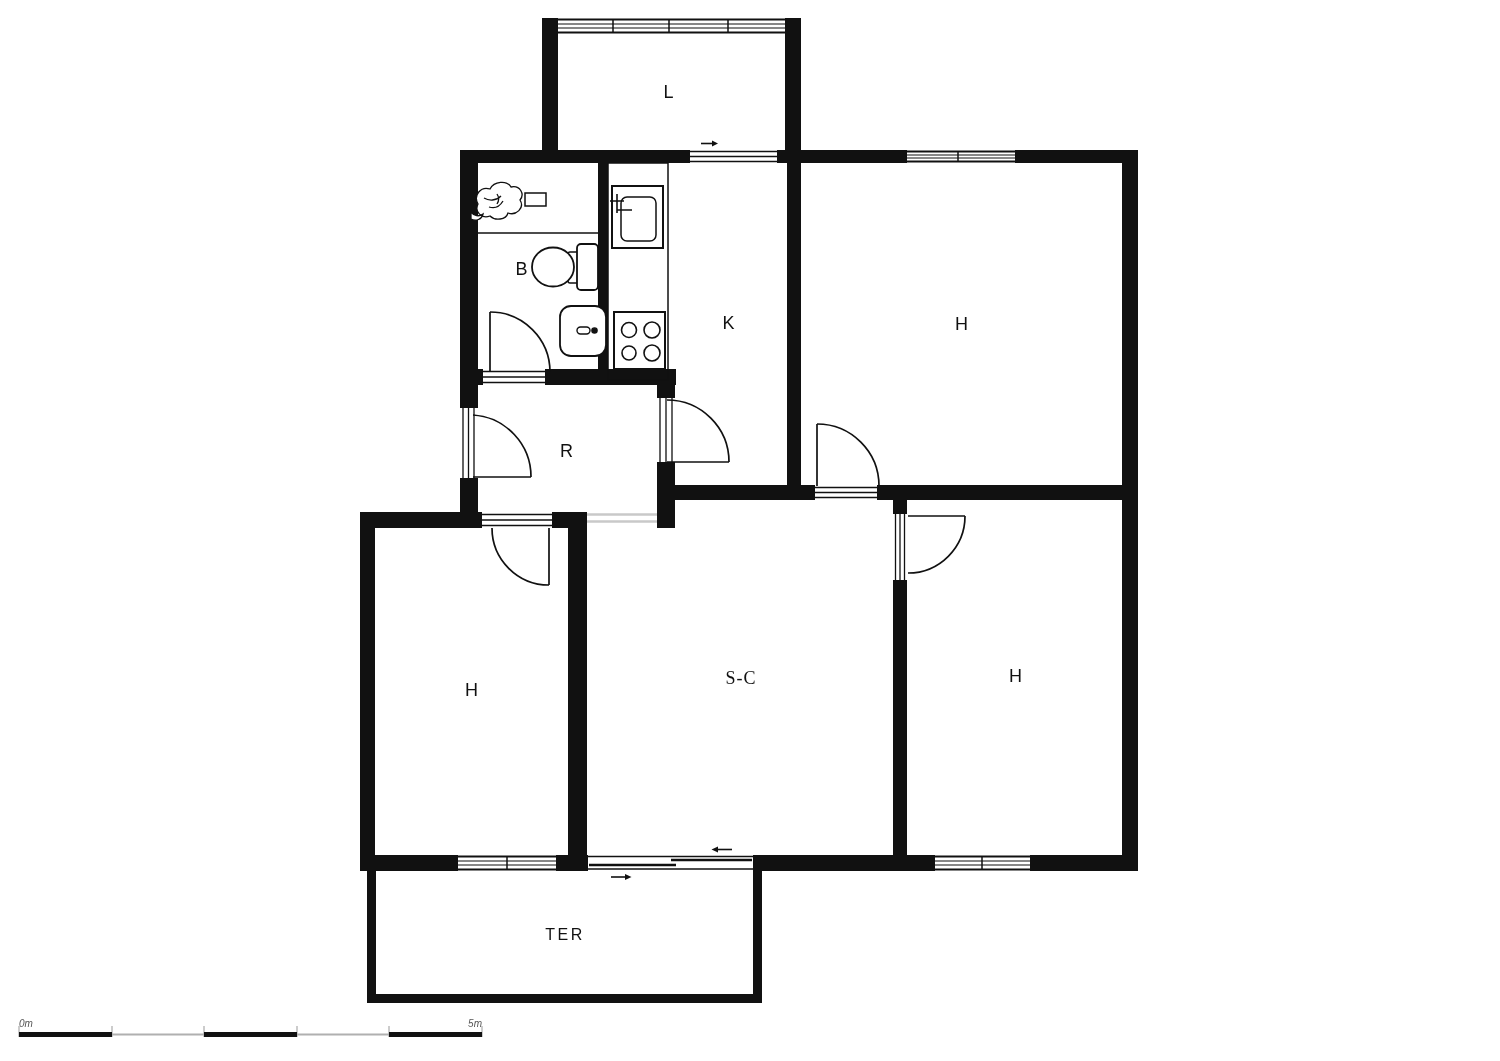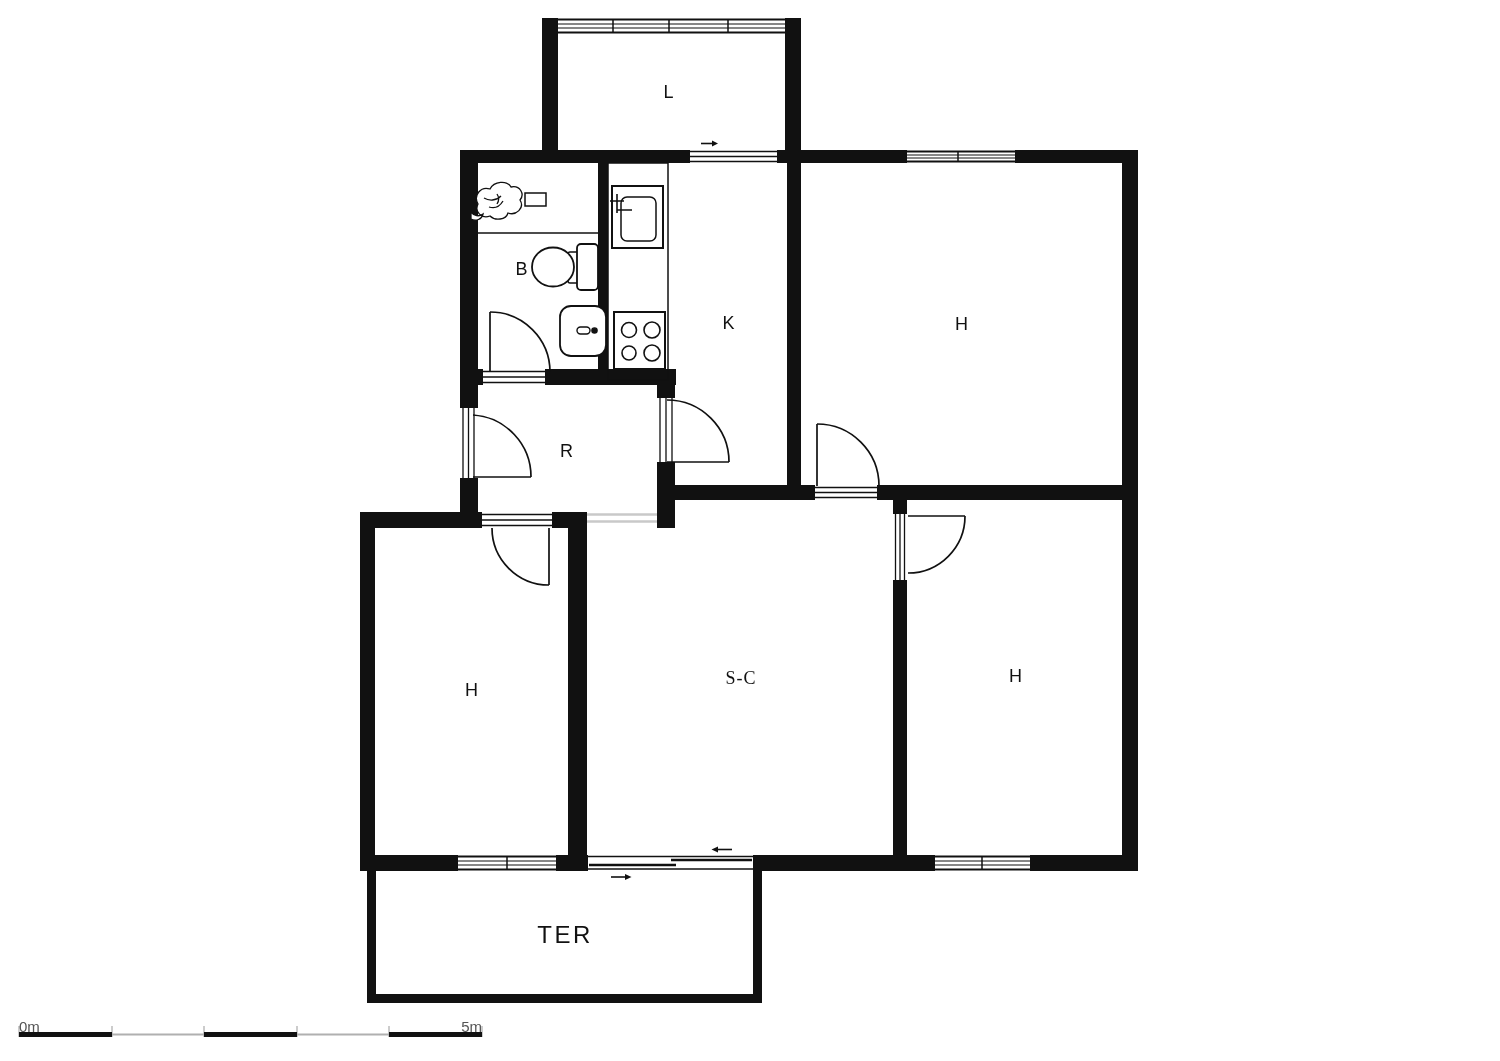--- a/index.html
+++ b/index.html
@@ -6,23 +6,23 @@
   .plan{
     position:relative;width:1500px;height:1061px;background:#fff;
     font-family:"Liberation Sans", sans-serif;overflow:hidden;
   }
   .plan-svg{position:absolute;left:0;top:0;color:var(--wall,#111);}
   .room-label{
     position:absolute;transform:translate(-50%,-50%);
     font-size:18px;letter-spacing:1px;color:var(--wall,#1a1a1a);
     white-space:nowrap;user-select:none;
   }
-  .room-label.big{font-size:24px;letter-spacing:2.5px;}
+  .room-label.big{font-size:16px;letter-spacing:2.5px;}
   .scale-label{
-    position:absolute;font-size:15px;color:#555;user-select:none;
+    position:absolute;font-size:10px;color:#555;user-select:none;font-style:italic;
   }
 </style>
 </head>
 <body>
 
 <div class="plan">
 
   <svg class="plan-svg" width="1500" height="1061" viewBox="0 0 1500 1061">
 
     <g fill="currentColor" stroke="none">

